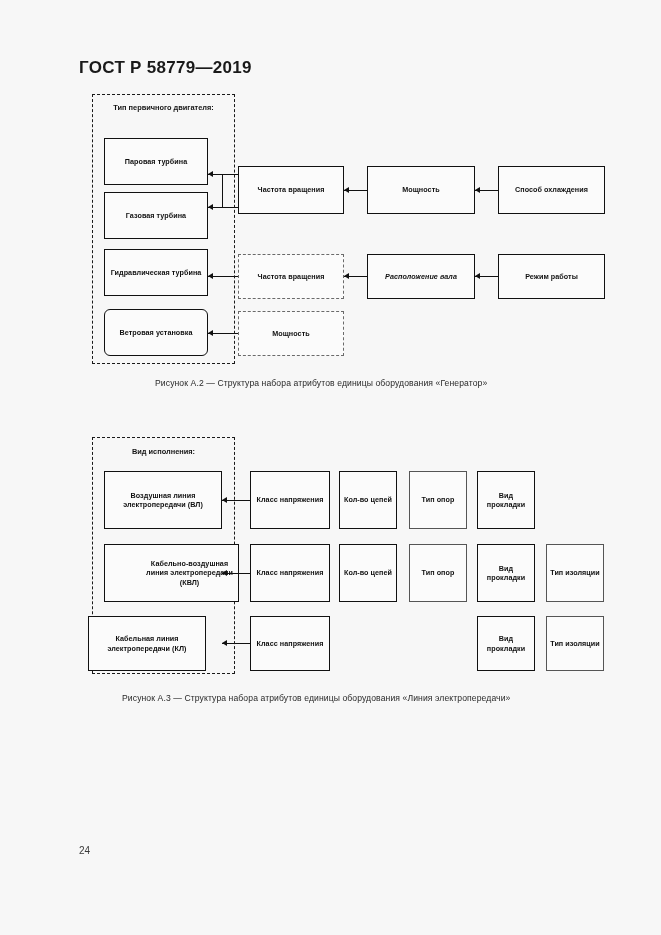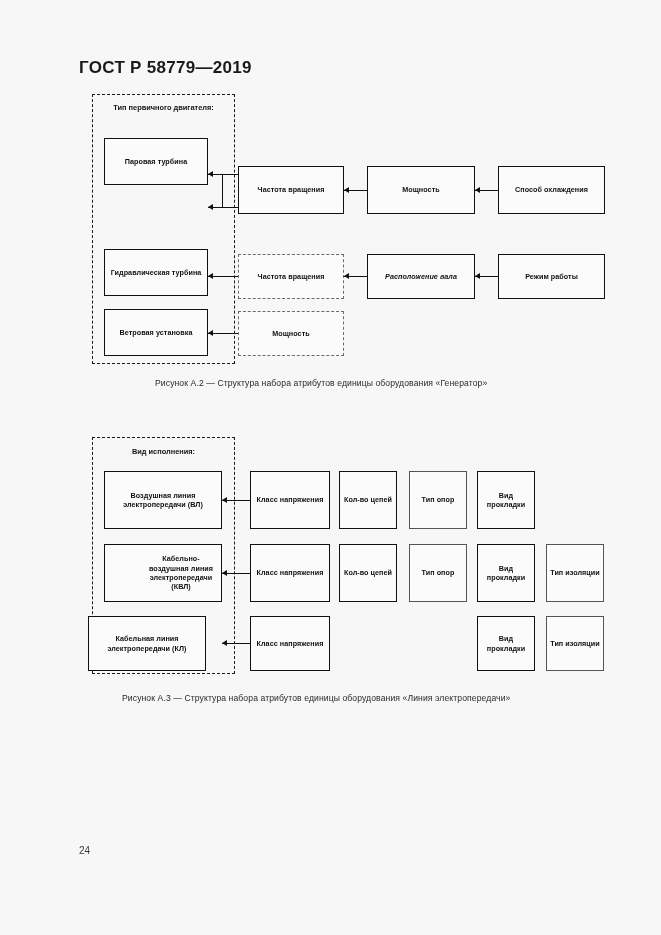--- a/index.html
+++ b/index.html
@@ -131,24 +131,27 @@
 
   <div class="diagram" id="diagram-a2">
 
     <div class="dash-group" style="left:92px; top:94px; width:143px; height:270px;">
       <div class="group-title" style="top:8px;">Тип первичного двигателя:</div>
     </div>
 
     <div class="node" style="left:104px; top:138px; width:104px; height:47px;">
       <span class="label">Паровая турбина</span>
     </div>
+    <div class="node" style="left:104px; top:192px; width:104px; height:47px;">
+      <span class="label">Газовая турбина</span>
+    </div>
     <div class="node" style="left:104px; top:249px; width:104px; height:47px;align-items:center;">
       <span class="label">Гидравлическая турбина</span>
     </div>
-    <div class="node" style="left:104px; top:309px; width:104px; height:47px;">
+    <div class="node" style="left:104px; top:309px; width:104px; height:47px;border-radius:6px;">
       <span class="label">Ветровая установка</span>
     </div>
 
     <div class="node" style="left:238px; top:166px; width:106px; height:48px;">
       <span class="label">Частота вращения</span>
     </div>
     <div class="node" style="left:367px; top:166px; width:108px; height:48px;">
       <span class="label">Мощность</span>
     </div>
     <div class="node" style="left:498px; top:166px; width:107px; height:48px;">
@@ -197,21 +200,21 @@
 
   <div class="diagram" id="diagram-a3">
 
     <div class="dash-group" style="left:92px; top:437px; width:143px; height:237px;">
       <div class="group-title" style="top:9px;">Вид исполнения:</div>
     </div>
 
     <div class="node" style="left:104px; top:471px; width:118px; height:58px;">
       <span class="label">Воздушная линия электропередачи (ВЛ)</span>
     </div>
-    <div class="node" style="left:104px; top:544px; width:118px; height:58px;padding-left:39px;">
+    <div class="node" style="left:104px; top:544px; width:135px; height:58px;padding-left:39px;">
       <span class="label">Кабельно-воздушная линия электропередачи (КВЛ)</span>
     </div>
     <div class="node" style="left:88px; top:616px; width:118px; height:55px;">
       <span class="label">Кабельная линия электропередачи (КЛ)</span>
     </div>
 
     <div class="node" style="left:250px; top:471px; width:80px; height:58px;">
       <span class="label">Класс напряжения</span>
     </div>
     <div class="node" style="left:339px; top:471px; width:58px; height:58px;">

